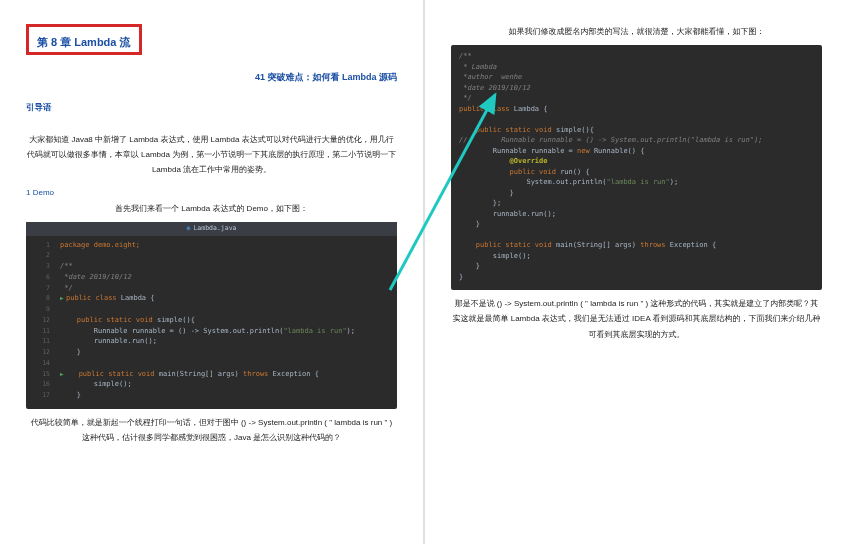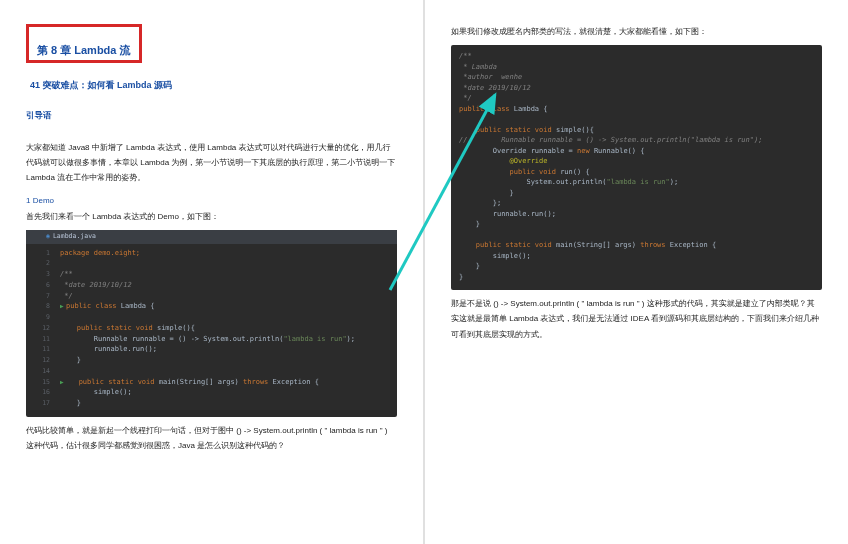--- a/index.html
+++ b/index.html
@@ -29,45 +29,47 @@
   }
   .page.left {
     border-right: 1px solid #e0e0e0;
   }
   .page.right {
     border-left: 1px solid #e0e0e0;
   }
   .chapter-highlight {
     display: inline-block;
     border: 3px solid #d62728;
-    padding: 16px 8px 2px 8px;
+    padding: 8px 8px 2px 8px;
     margin-bottom: 8px;
   }
   .chapter-title {
     color: #1a4fa3;
     font-weight: bold;
     font-size: 11px;
   }
   .section-title {
     color: #1a4fa3;
     font-weight: bold;
     font-size: 9px;
-    margin: 8px 0 6px 4px;
+    margin: 8px 0 6px 12px;
+    text-align: right;
   }
   .sub-heading {
     color: #1a4fa3;
     font-weight: bold;
     font-size: 8.5px;
     margin: 18px 0;
   }
   .body-text {
     font-size: 8px;
     line-height: 1.9;
     color: #222;
     margin: 4px 0;
+    text-align: center;
   }
   .demo-label {
     color: #1a4fa3;
     font-size: 8px;
     font-weight: normal;
     margin: 10px 0 4px 0;
   }
   .code-block {
     background: #2b2b2b;
     border-radius: 2px;
@@ -92,30 +94,31 @@
     margin-right: 10px;
     color: #5a5f66;
     font-size: 6.5px;
   }
   .tab-bar {
     background: #3a3e44;
     margin: -6px -8px 4px -8px;
     padding: 2px 20px;
     font-size: 6.5px;
     color: #b8c4d6;
+    text-align: center;
   }
   .tab-icon {
     color: #4a88c7;
     margin-right: 3px;
   }
   .kw  { color: #cc7832; }
   .str { color: #6a8759; }
   .cm  { color: #808080; font-style: italic; }
   .cls { color: #a9b7c6; }
-  .ov  { color: #bbb529; }
+  .ov  { color: #bbb529; font-weight: bold; }
   .gutter-green {
     color: #499c54;
     font-size: 6px;
     display: inline-block;
     width: 6px;
   }
   svg.arrow {
     position: absolute;
     left: 380px;
     top: 80px;
@@ -177,21 +180,21 @@
     <div class="code-block" style="min-height:210px">
       <div class="code-line"><span class="cm">/**</span></div>
       <div class="code-line"><span class="cm"> * Lambda</span></div>
       <div class="code-line"><span class="cm"> *author  wenhe</span></div>
       <div class="code-line"><span class="cm"> *date 2019/10/12</span></div>
       <div class="code-line"><span class="cm"> */</span></div>
       <div class="code-line"><span class="kw">public class </span><span class="cls">Lambda {</span></div>
       <div class="code-line"> </div>
       <div class="code-line">    <span class="kw">public static void </span><span class="cls">simple(){</span></div>
       <div class="code-line"><span class="cm">//        Runnable runnable = () -&gt; System.out.println("lambda is run");</span></div>
-      <div class="code-line">        <span class="cls">Override runnable = </span><span class="kw">new </span><span class="cls">Runnable() {</span></div>
+      <div class="code-line">        <span class="cls">Runnable runnable = </span><span class="kw">new </span><span class="cls">Runnable() {</span></div>
       <div class="code-line">            <span class="ov">@Override</span></div>
       <div class="code-line">            <span class="kw">public void </span><span class="cls">run() {</span></div>
       <div class="code-line">                <span class="cls">System.</span><span class="cls">out</span><span class="cls">.println(</span><span class="str">"lambda is run"</span><span class="cls">);</span></div>
       <div class="code-line">            <span class="cls">}</span></div>
       <div class="code-line">        <span class="cls">};</span></div>
       <div class="code-line">        <span class="cls">runnable.run();</span></div>
       <div class="code-line">    <span class="cls">}</span></div>
       <div class="code-line"> </div>
       <div class="code-line">    <span class="kw">public static void </span><span class="cls">main(String[] args) </span><span class="kw">throws </span><span class="cls">Exception {</span></div>
       <div class="code-line">        <span class="cls">simple();</span></div>

